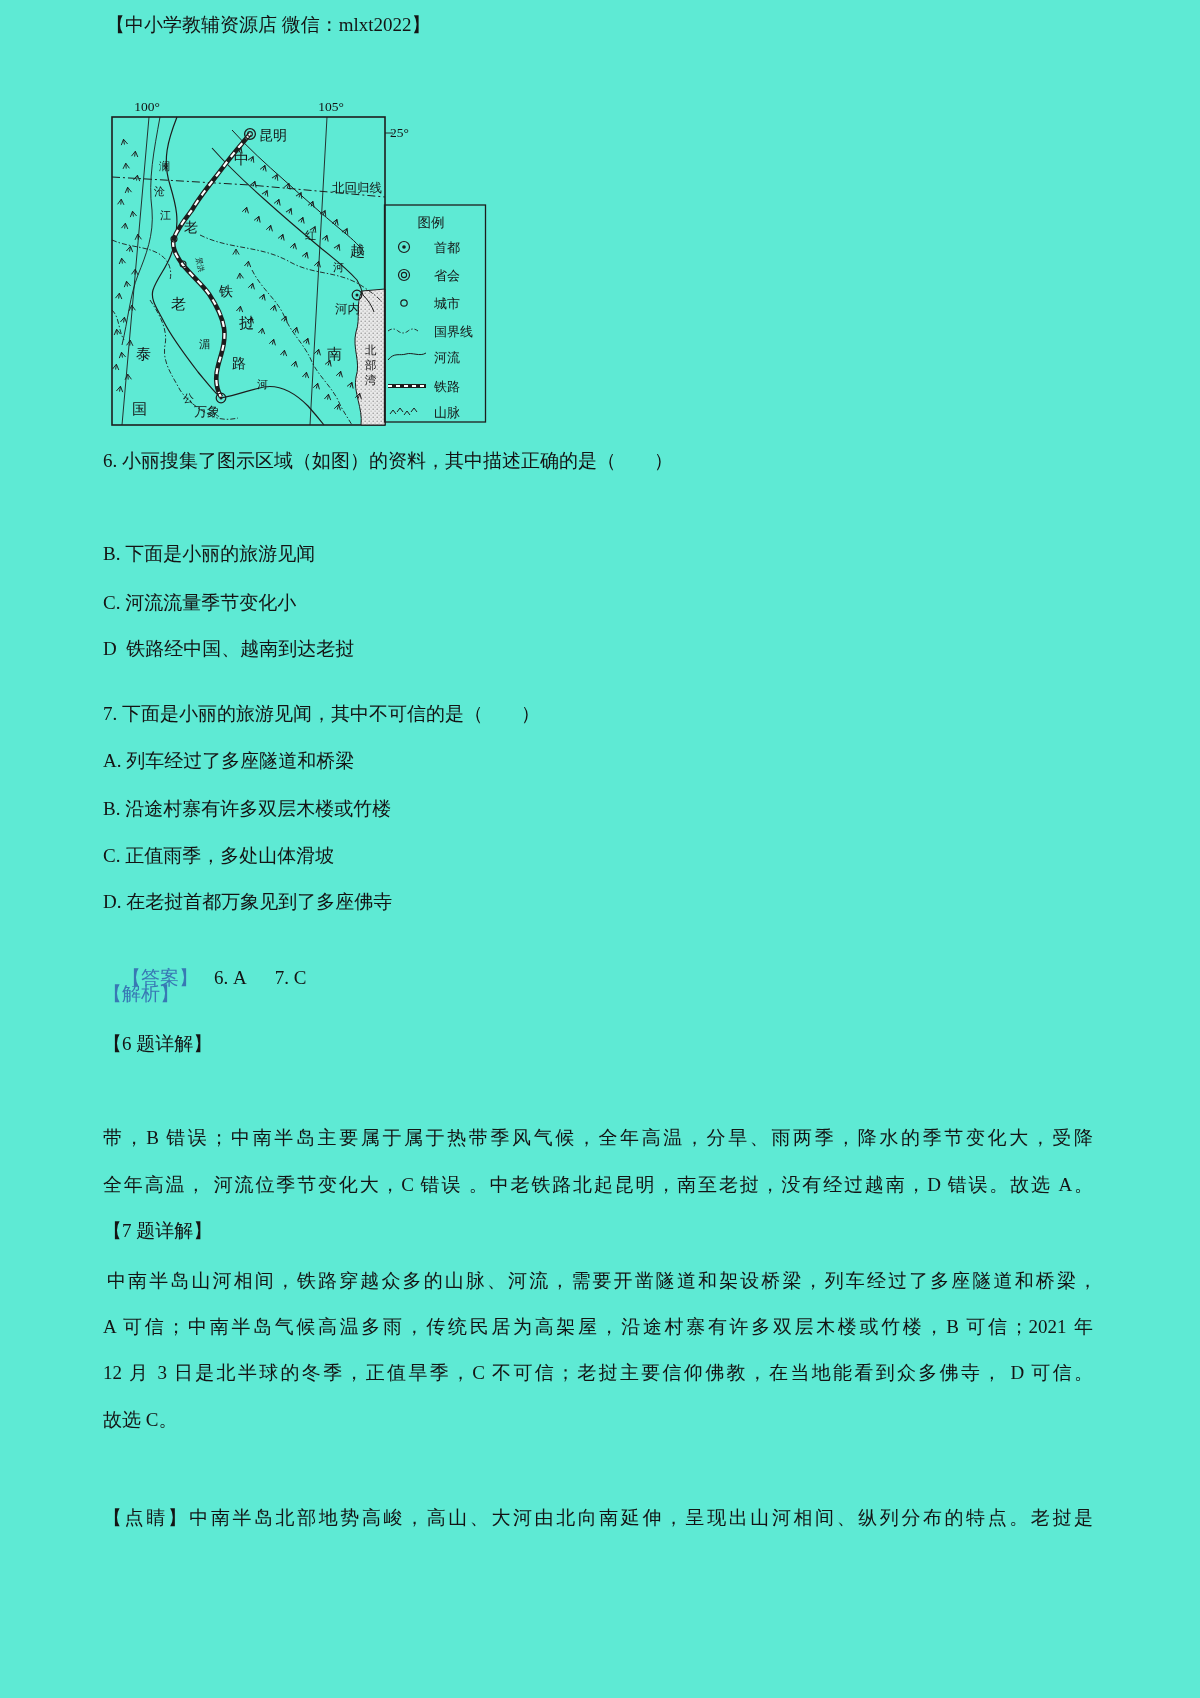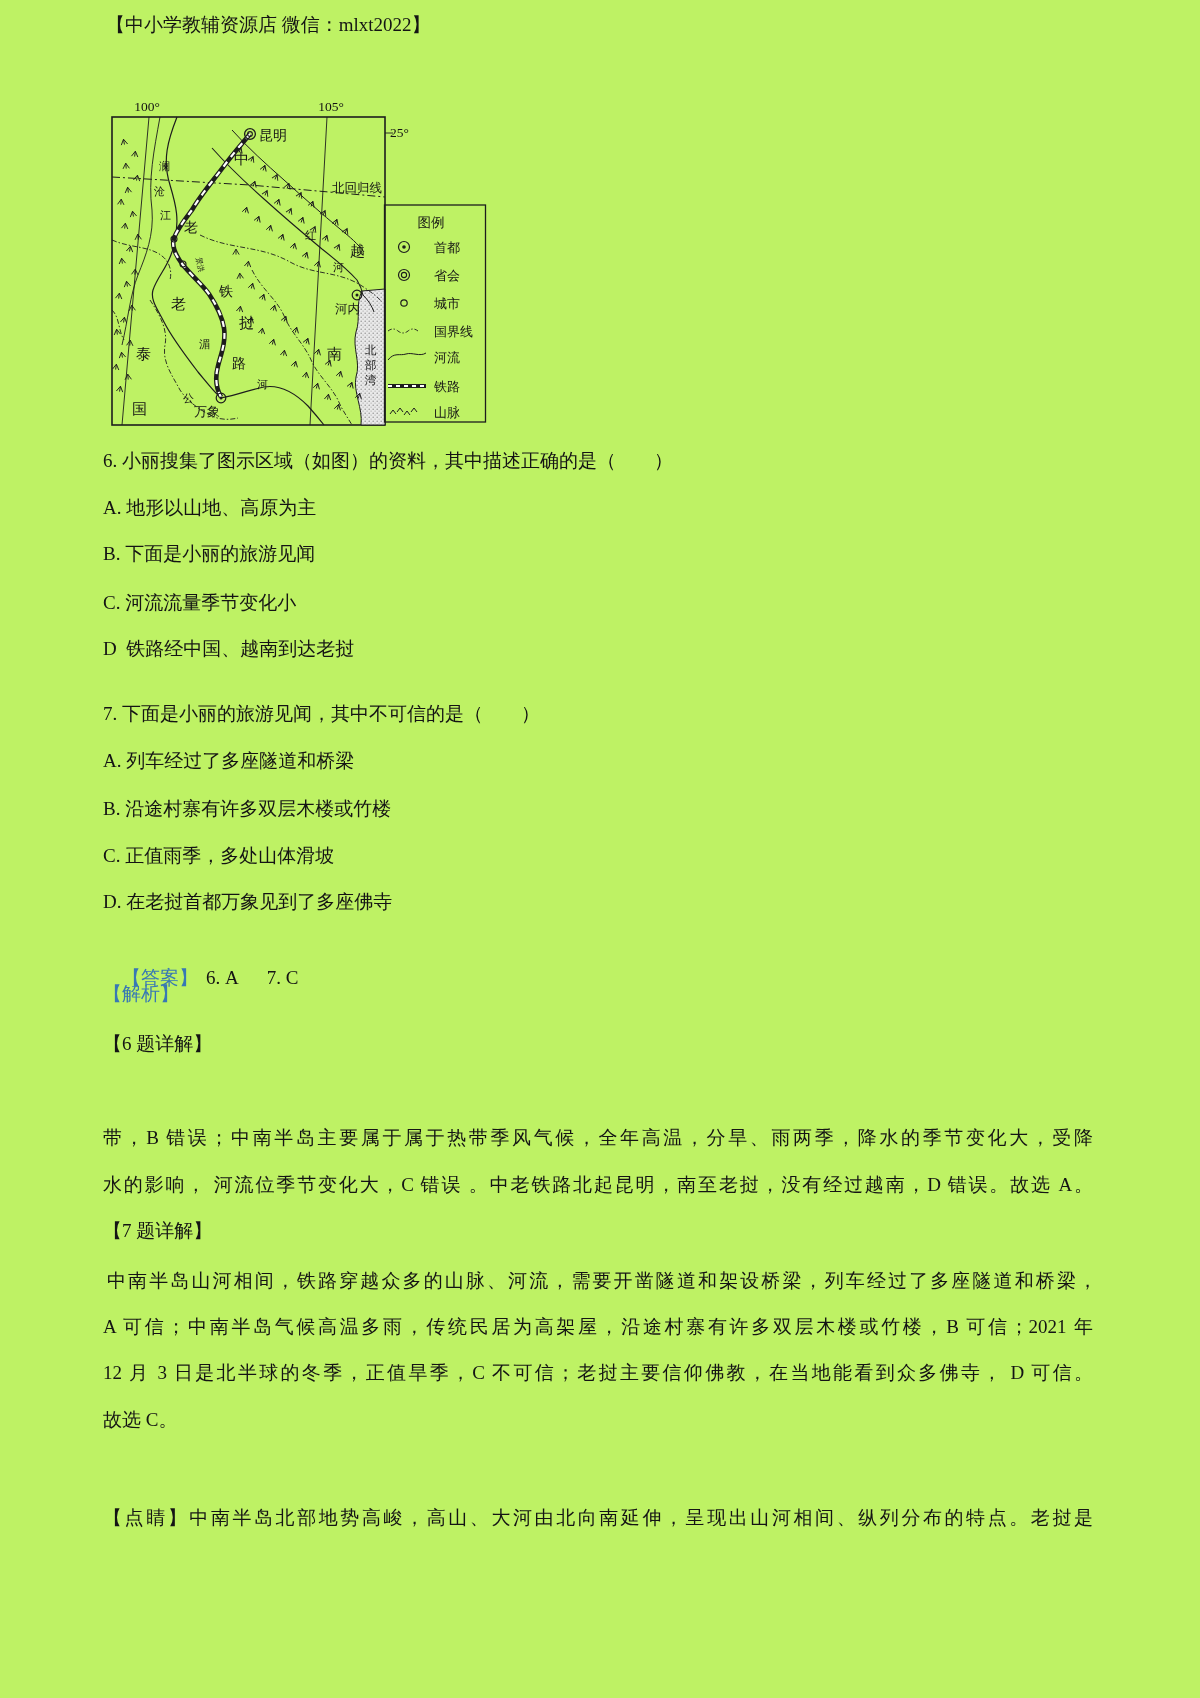--- a/index.html
+++ b/index.html
@@ -1,23 +1,23 @@
 <!DOCTYPE html>
 <html><head>
 <meta charset="utf-8">
 <style>
   html,body{margin:0;padding:0;background:#ffffff;}
   body{width:1200px;height:1698px;position:relative;
        font-family:"Liberation Serif","DejaVu Serif",serif;color:#141414;}
-  .page{position:absolute;left:0;top:0;width:1200px;height:1698px;background:#bef264;}
+  .page{position:absolute;left:0;top:0;width:1200px;height:1698px;background:#5eead4;}
   .header{position:absolute;left:106px;top:12px;font-size:19px;white-space:pre;}
   .line{position:absolute;left:103px;width:1000px;font-size:19px;line-height:29px;white-space:pre;}
   .just{width:990px;text-align:justify;text-align-last:justify;white-space:normal;}
   .blue{color:#3878b4;}
-  .ans-val{margin-left:8px;}
+  .ans-val{margin-left:16px;}
   .ans-val2{margin-left:28px;}
   svg.map{position:absolute;left:85px;top:85px;width:410px;height:345px;}
   svg.map text{font-family:"Liberation Serif","DejaVu Serif",serif;fill:#141414;}
   .mapstroke{stroke:#1d1d1d;fill:none;}
 </style>
 </head>
 <body>
 
 <div class="page">
 
@@ -211,40 +211,39 @@
       <line x1="388" y1="386" x2="426" y2="386" class="mapstroke" stroke-width="4.2"></line>
       <line x1="388" y1="386" x2="426" y2="386" stroke="#fff" stroke-width="2" stroke-dasharray="4 4"></line>
       <text x="434" y="391" font-size="13">铁路</text>
 
       <path d="M390,414 l3,-4 l3,4 M397,412 l3,-4 l3,4 M404,415 l3,-4 l3,4 M411,412 l3,-4 l3,4" class="mapstroke" stroke-width="1"></path>
       <text x="434" y="417" font-size="13">山脉</text>
     </g>
   </svg>
 
   <div class="line" style="top:446px">6. 小丽搜集了图示区域（如图）的资料，其中描述正确的是（　　）</div>
-  <div class="line" style="top:493px">A. 地形以山地、高原为主</div>
   <div class="line" style="top:539px">B. 下面是小丽的旅游见闻</div>
   <div class="line" style="top:588px">C. 河流流量季节变化小</div>
   <div class="line" style="top:634px">D  铁路经中国、越南到达老挝</div>
 
   <div class="line" style="top:699px">7. 下面是小丽的旅游见闻，其中不可信的是（　　）</div>
   <div class="line" style="top:746px">A. 列车经过了多座隧道和桥梁</div>
   <div class="line" style="top:794px">B. 沿途村寨有许多双层木楼或竹楼</div>
   <div class="line" style="top:841px">C. 正值雨季，多处山体滑坡</div>
   <div class="line" style="top:887px">D. 在老挝首都万象见到了多座佛寺</div>
 
   <div class="line" style="top:934px">
     <span class="blue">【答案】</span><span class="ans-val">6. A</span><span class="ans-val2">7. C</span>
   </div>
 
   <div class="line blue" style="top:979px">【解析】</div>
 
   <div class="line" style="top:1029px">【6 题详解】</div>
   <div class="line just" style="top:1123px">带，B 错误；中南半岛主要属于属于热带季风气候，全年高温，分旱、雨两季，降水的季节变化大，受降</div>
-  <div class="line just" style="top:1170px">水的影响， 河流位季节变化大，C 错误 。中老铁路北起昆明，南至老挝，没有经过越南，D 错误。故选 A。</div>
+  <div class="line just" style="top:1170px">全年高温， 河流位季节变化大，C 错误 。中老铁路北起昆明，南至老挝，没有经过越南，D 错误。故选 A。</div>
 
   <div class="line" style="top:1216px">【7 题详解】</div>
   <div class="line just" style="top:1266px;left:107px">中南半岛山河相间，铁路穿越众多的山脉、河流，需要开凿隧道和架设桥梁，列车经过了多座隧道和桥梁，</div>
   <div class="line just" style="top:1312px">A 可信；中南半岛气候高温多雨，传统民居为高架屋，沿途村寨有许多双层木楼或竹楼，B 可信；2021 年</div>
   <div class="line just" style="top:1358px">12 月 3 日是北半球的冬季，正值旱季，C 不可信；老挝主要信仰佛教，在当地能看到众多佛寺， D 可信。</div>
   <div class="line" style="top:1405px">故选 C。</div>
 
   <div class="line just" style="top:1503px">
     <span>【点睛】</span><span>中南半岛北部地势高峻，高山、大河由北向南延伸，呈现出山河相间、纵列分布的特点。老挝是</span>
   </div>

